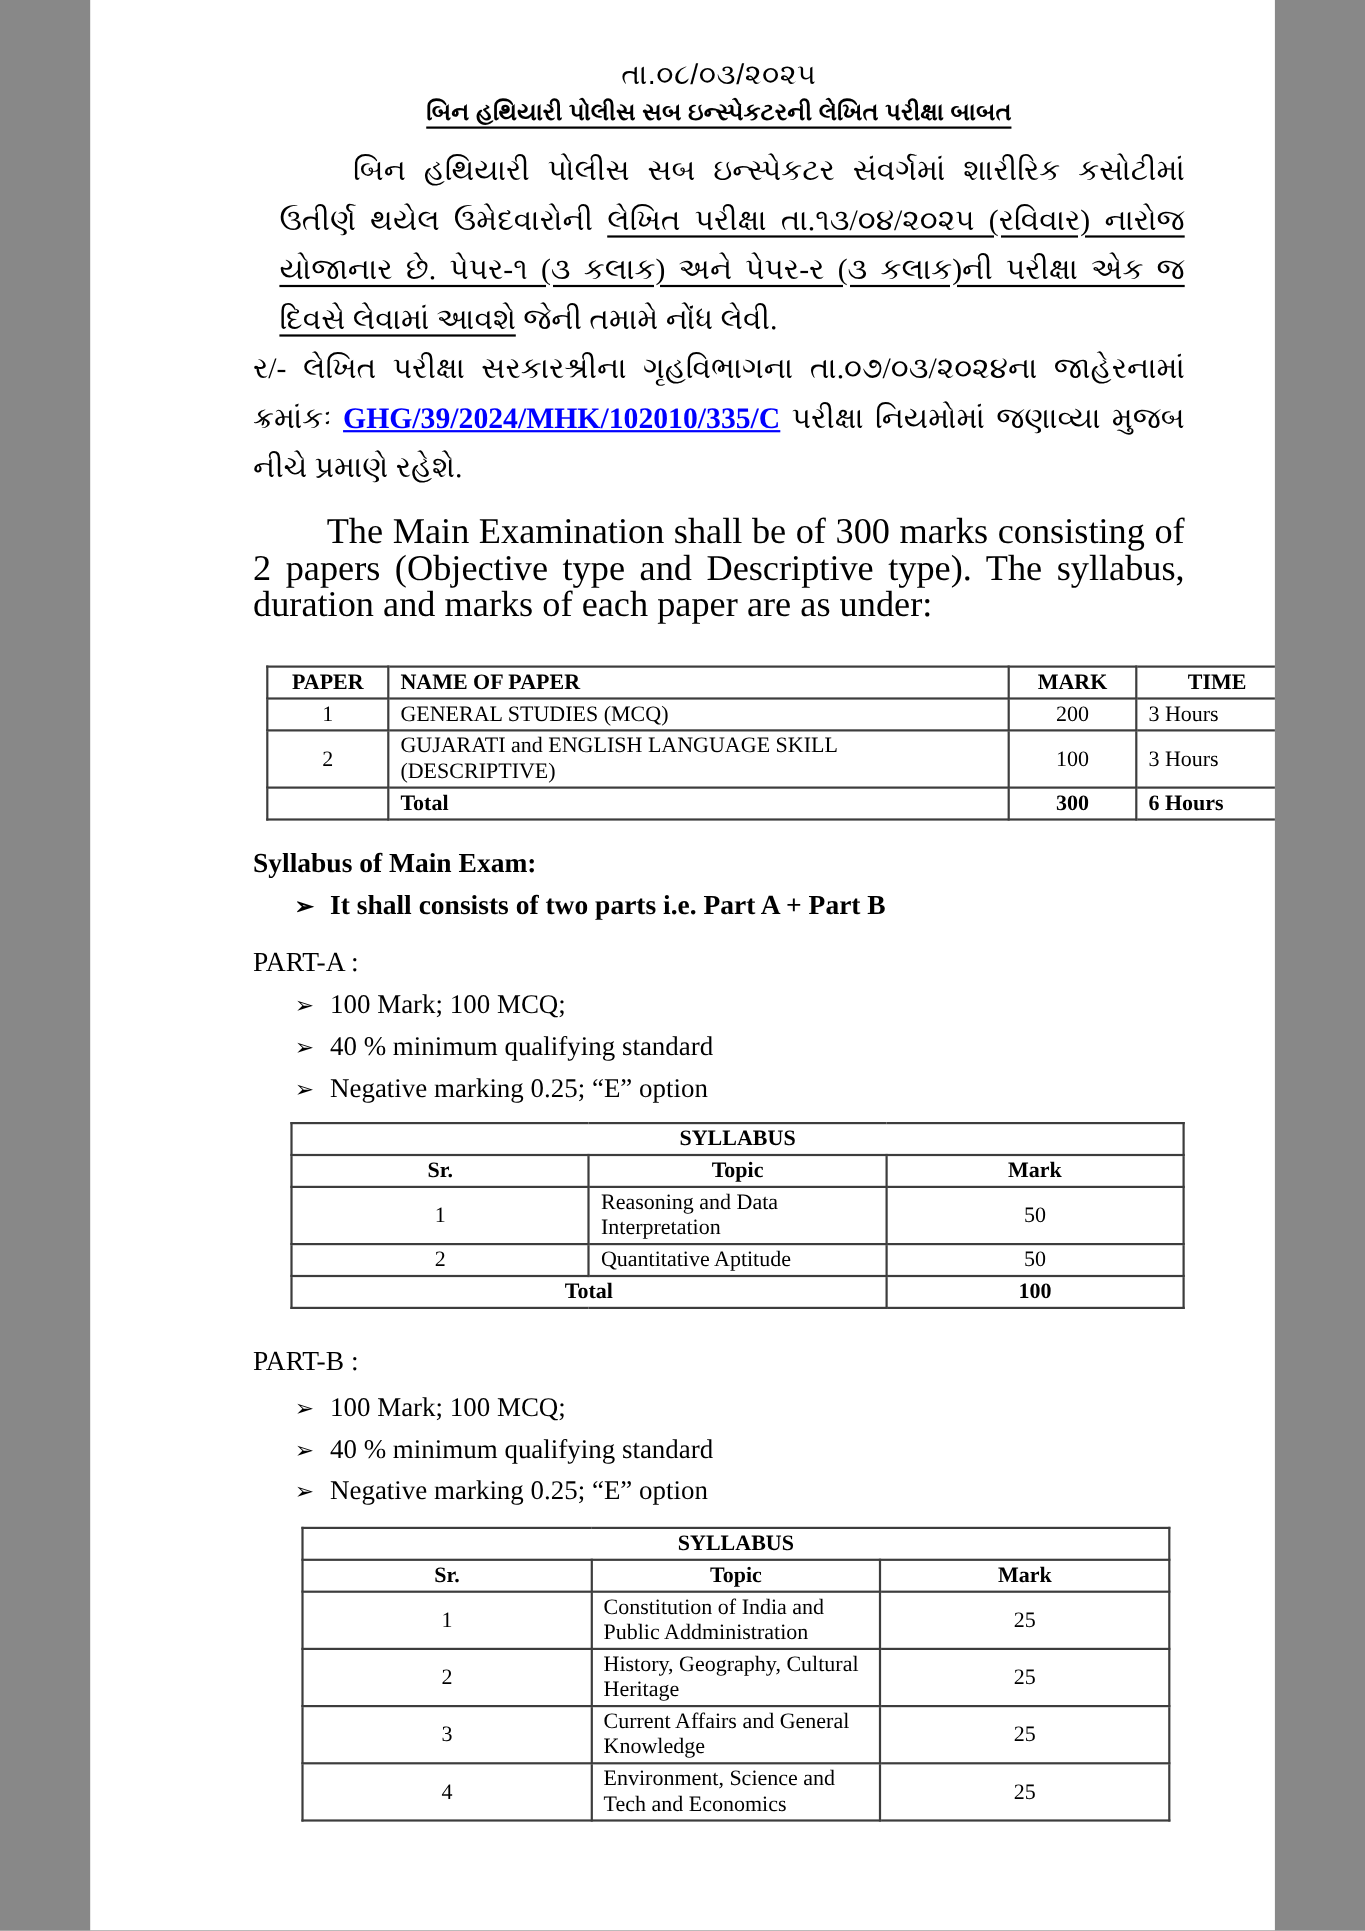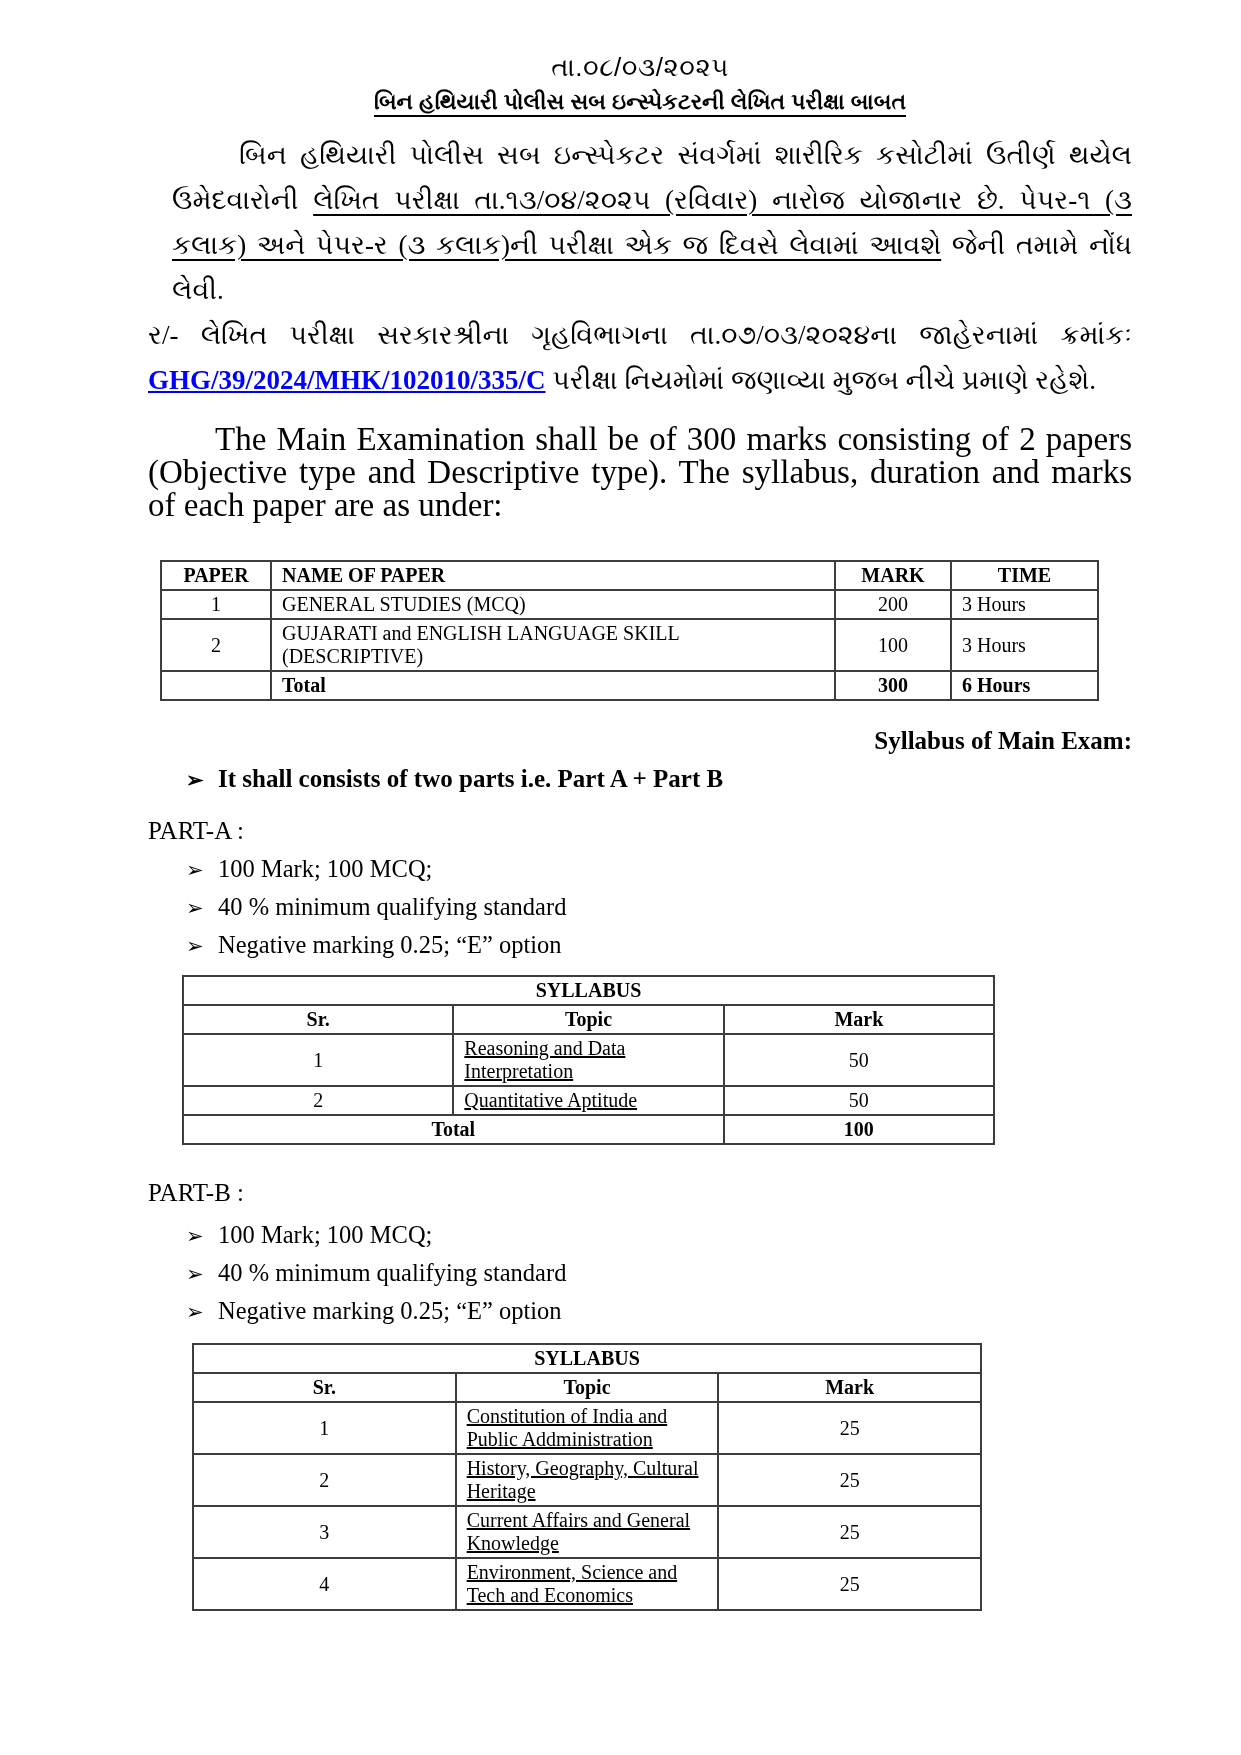--- a/index.html
+++ b/index.html
@@ -1,21 +1,21 @@
 <!DOCTYPE html>
 <html><head>
 <meta charset="utf-8">
 <style>
   html,body{margin:0;padding:0;background:#888;}
   .page{
-    width:1241px;height:1755px;background:#ffffff;margin:0 auto;
+    width:1077px;height:1755px;background:#ffffff;margin:0 auto;
     position:relative;overflow:hidden;
     font-family:"Liberation Serif", serif;color:#000;
     box-sizing:border-box;
-    padding:52px 109px 0 148px;
+    padding:52px 82px 0 148px;
   }
   
   .guj{font-family:"Liberation Sans", sans-serif;}
   .date-line{
     text-align:center;font-size:26px;letter-spacing:.5px;
   }
   .doc-title{
     text-align:center;font-size:22px;font-weight:bold;
     text-decoration:underline;text-underline-offset:6px;
     margin-top:6px;
@@ -42,21 +42,21 @@
     padding:2px 10px;vertical-align:middle;
   }
   .tbl-main{margin:38px 0 0 12px;width:849px;table-layout:fixed;}
   .tbl-main .c-paper{width:88px;text-align:center;}
   .tbl-main .c-name{width:542px;text-align:left;}
   .tbl-main .c-mark{width:94px;text-align:center;}
   .tbl-main .c-time{width:125px;}
   .tbl-main th{font-weight:bold;text-align:center;}
   .bold{font-weight:bold;}
   .sec-heading{
-    font-size:25px;font-weight:bold;margin-top:26px;text-align:right;
+    font-size:25px;font-weight:bold;margin-top:26px;
   }
   .paper1-heading{
     font-size:25px;font-weight:bold;color:#2F5496;
     text-decoration:underline;text-underline-offset:5px;
     margin-top:26px;
   }
   .bullet-row{
     font-size:24.5px;margin-top:10px;padding-left:38px;
     display:flex;align-items:baseline;
   }
@@ -69,21 +69,21 @@
   .tbl-syl{table-layout:fixed;}
   .tbl-syl-a{margin:16px 0 0 34px;width:813px;}
   .tbl-syl-a .c-sr{width:106px;}
   .tbl-syl-a .c-topic{width:539px;}
   .tbl-syl-a .c-mk{width:168px;}
   .tbl-syl-b{margin:18px 0 0 44px;width:790px;}
   .tbl-syl-b .c-sr{width:96px;}
   .tbl-syl-b .c-topic{width:572px;}
   .tbl-syl-b .c-mk{width:122px;}
   .tbl-syl .t-center{text-align:center;}
-  .tbl-syl .t-left{text-align:left;text-decoration:underline;}
+  .tbl-syl .t-left{text-align:left;}
   .tbl-syl th{font-weight:bold;text-align:center;}
   .spacer-a{height:4px;}
 </style>
 </head>
 <body>
 
 <div class="page">
 
   <div class="date-line guj">તા.૦૮/૦૩/૨૦૨૫</div>
 

